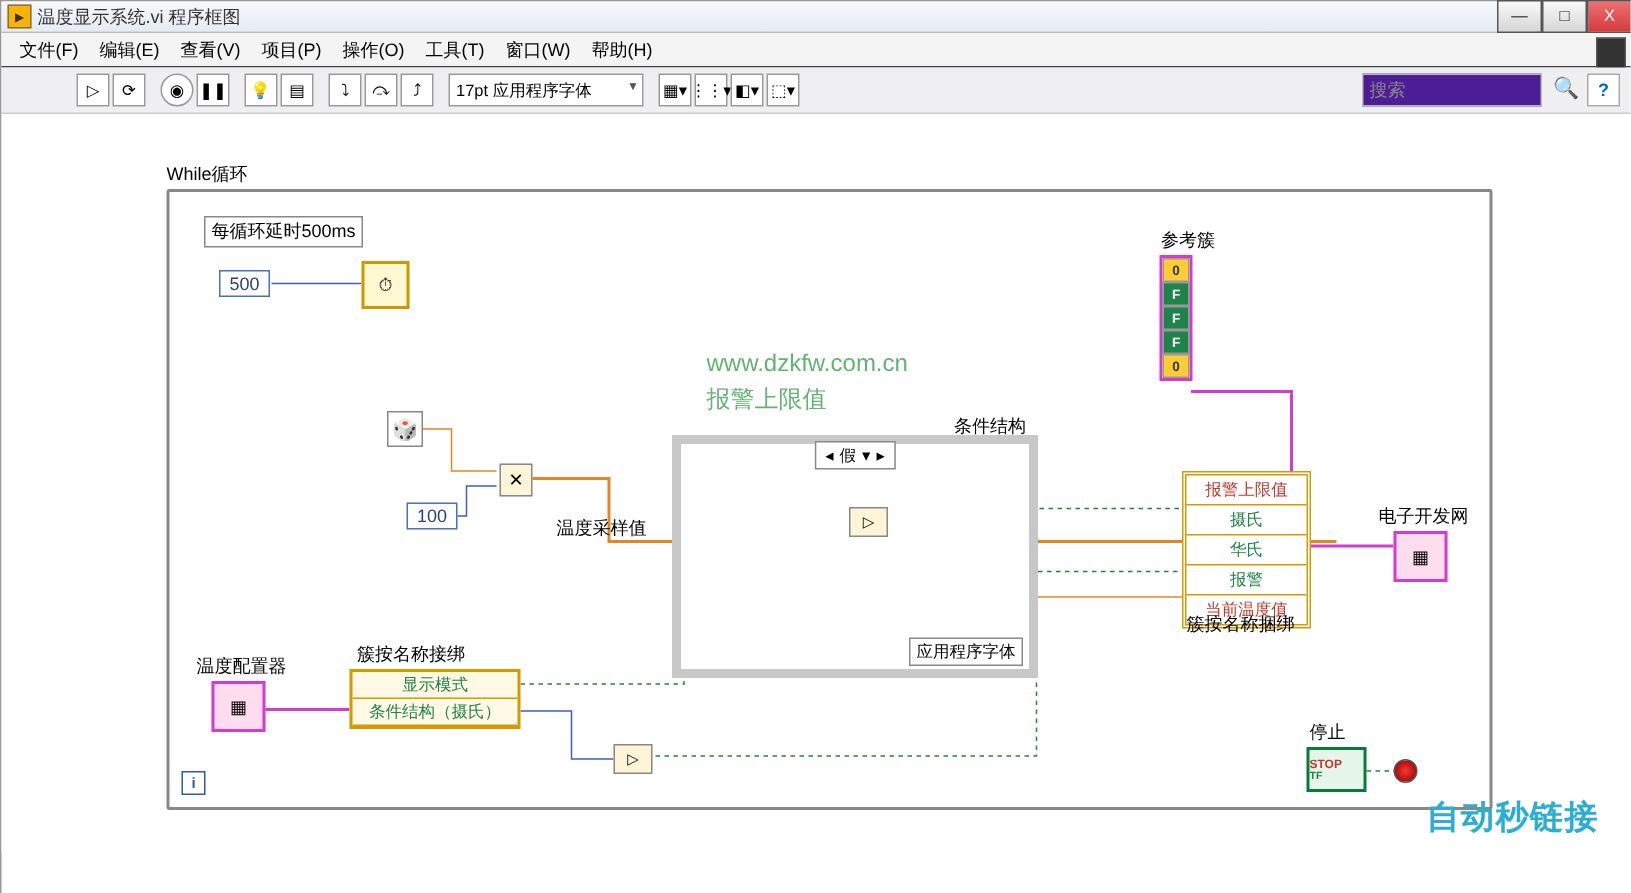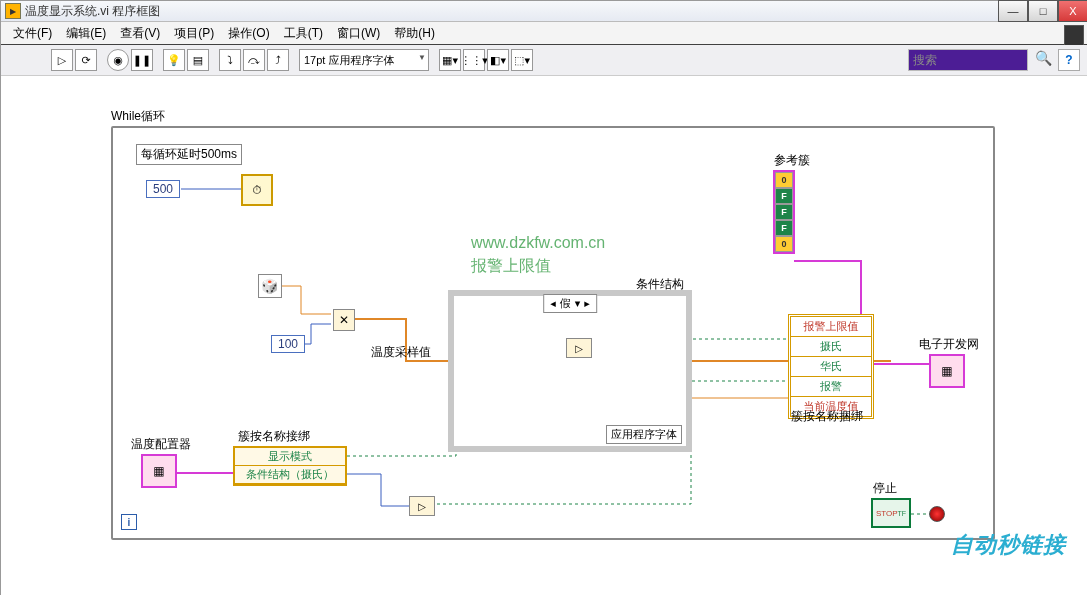--- a/index.html
+++ b/index.html
@@ -26,36 +26,36 @@
 svg.wires{position:absolute;left:0;top:0;pointer-events:none}
 .lbl{position:absolute;font-size:12px;color:#000;white-space:nowrap}
 .framed{position:absolute;border:1px solid #888;background:#fff;padding:1px 4px;font-size:12px}
 .const{position:absolute;border:1px solid #4a6fbf;background:#fff;padding:1px 6px;font-size:12px;color:#2b3e7d}
 .loop{position:absolute;border:2px solid #888;border-radius:2px}
 .caseouter{position:absolute;border:6px solid #c8c8c8;background:#fff}
 .casetitle{position:absolute;left:50%;transform:translateX(-50%);top:-2px;background:#fff;border:1px solid #888;padding:1px 6px;font-size:11px;display:flex;align-items:center;gap:4px}
 .cluster{position:absolute;border:3px double #d49a00;background:#fff}
 .clustercell{height:19px;border-bottom:1px solid #d49a00;display:flex;align-items:center;justify-content:center;font-size:11px;color:#c0392b}
 .clustercell.green{color:#1e8449}
-.stopbtn{position:absolute;width:36px;height:26px;border:2px solid #0a7a3a;background:#e6f5ea;display:flex;flex-direction:row;align-items:center;justify-content:center;font-size:8px;font-weight:normal;color:#c0392b}
+.stopbtn{position:absolute;width:36px;height:26px;border:2px solid #0a7a3a;background:#e6f5ea;display:flex;flex-direction:column;align-items:flex-start;justify-content:center;font-size:8px;font-weight:bold;color:#c0392b}
 .stopled{position:absolute;width:14px;height:14px;border:1px solid #555;border-radius:50%;background:radial-gradient(#f33,#800)}
 .icbox{position:absolute;border:2px solid #888;background:#fff;display:flex;align-items:center;justify-content:center}
 .icbox.pink{border-color:#d63ad6}
 .icbox.ylw{background:#fff8d0;border-color:#cc9a00}
 .iterm{position:absolute;width:14px;height:14px;border:1px solid #2b5caa;background:#fff;display:flex;align-items:center;justify-content:center;font-size:10px;font-weight:bold;color:#2b5caa}
 .multnode{position:absolute;width:20px;height:20px;border:1px solid #888;background:#fef5d8;display:flex;align-items:center;justify-content:center;font-size:12px}
 .cmpnode{position:absolute;width:24px;height:18px;border:1px solid #888;background:#fef5d8;display:flex;align-items:center;justify-content:center;font-size:10px}
 .unbundle{position:absolute;border:2px solid #d49a00;background:#fff9e6}
 .ubcell{height:17px;border-bottom:1px solid #d49a00;display:flex;align-items:center;justify-content:center;font-size:11px;color:#1e8449;padding:0 6px}
 .refcluster{position:absolute;border:2px solid #d63ad6;background:#fff}
 .refcell{height:14px;border:1px solid #999;display:flex;align-items:center;justify-content:center;font-size:9px;font-weight:bold}
 .refcell.num{background:#ffcc33;color:#333}
 .refcell.bool{background:#1e8449;color:#fff}
 .watermark{position:absolute;font-size:16px;font-weight:normal;color:#4aa659;opacity:.85}
-.bottombrand{position:absolute;right:22px;bottom:8px;font-size:22px;font-weight:900;font-style:italic;color:#2baed1;letter-spacing:1px}
+.bottombrand{position:absolute;right:22px;bottom:8px;font-size:22px;font-weight:900;color:#2baed1;letter-spacing:1px}
 .lvicon{position:absolute;right:4px;top:24px;width:18px;height:30px;border:1px solid #555;background:#333}
 .dice{position:absolute;width:22px;height:22px;border:1px solid #888;background:#fff;display:flex;align-items:center;justify-content:center;font-size:14px}
 </style>
 </head>
 <body>
 
 <div class="window">
  <div class="titlebar">
    <span class="icon">▶</span>
    <span class="title">温度显示系统.vi 程序框图</span>

